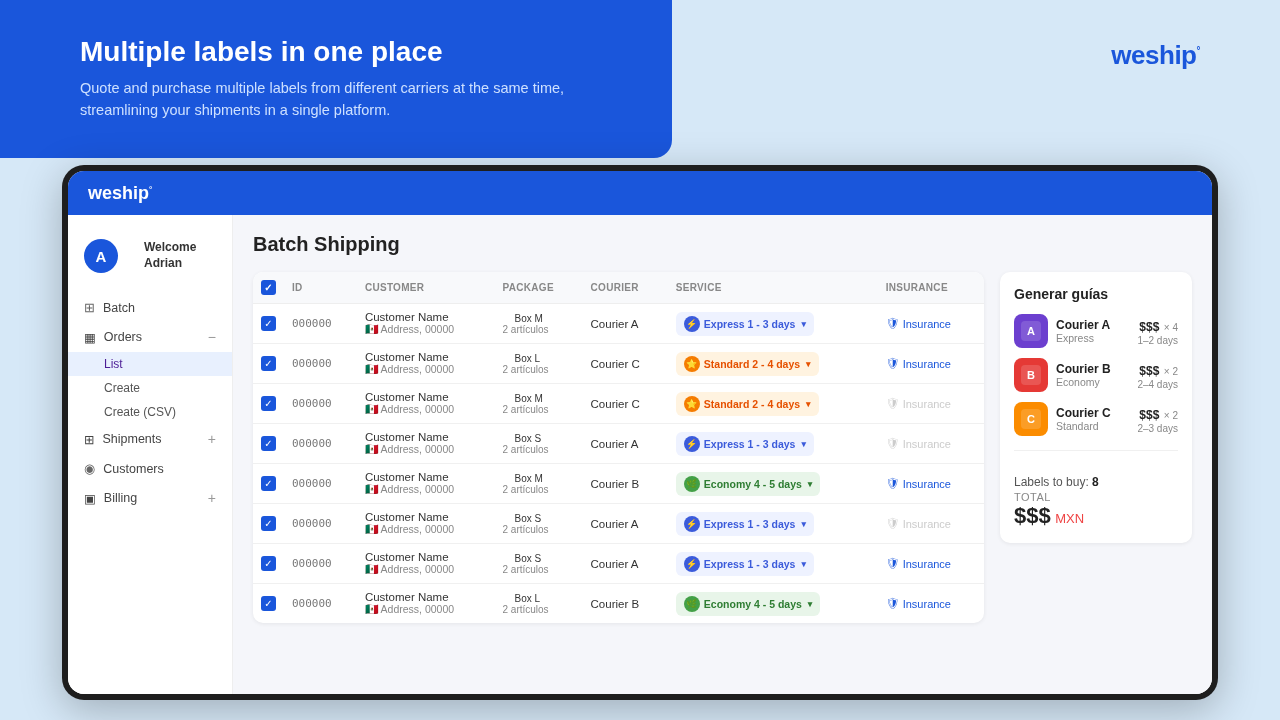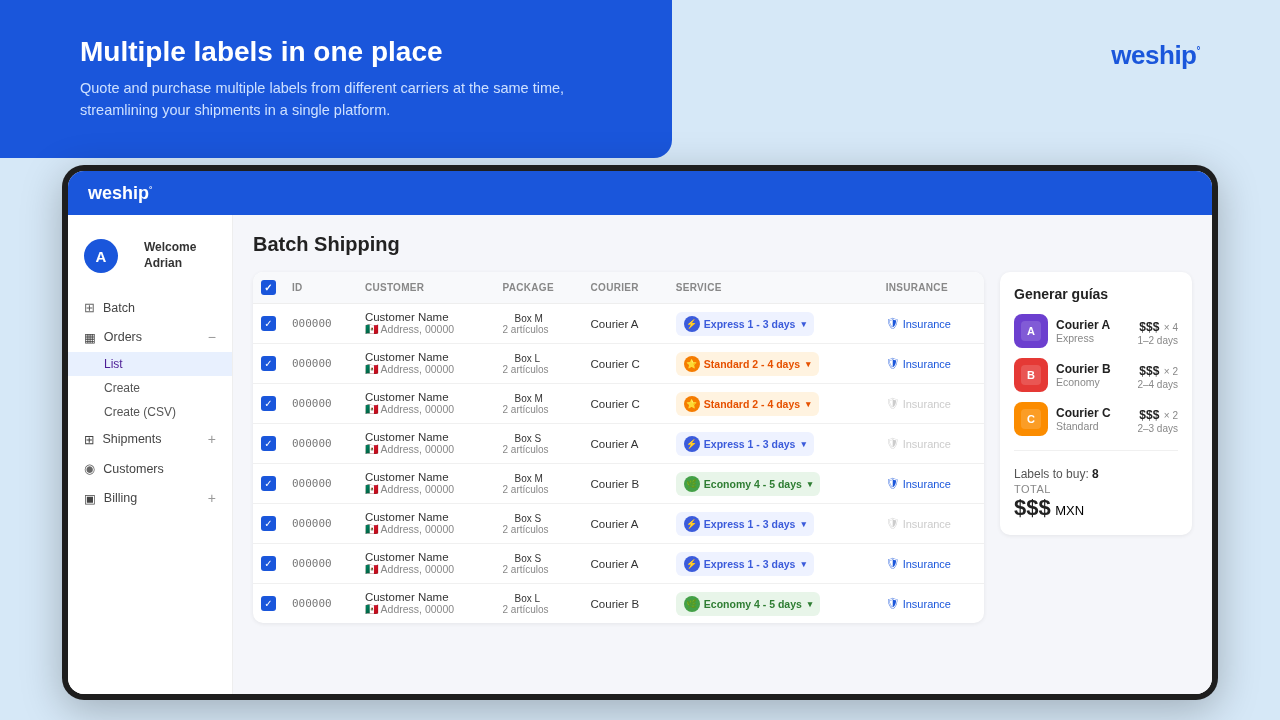--- a/index.html
+++ b/index.html
@@ -328,28 +328,28 @@
     .courier-info { flex: 1; }
     .courier-name { font-size: 12px; font-weight: 700; color: #222; }
     .courier-type { font-size: 10.5px; color: #888; }
     .courier-price { text-align: right; }
     .courier-price .price-val { font-size: 12px; font-weight: 700; color: #222; }
     .courier-price .price-count { font-size: 10px; color: #888; }
     .courier-price .price-days { font-size: 10px; color: #888; display: block; }
 
     .buy-section {
       margin-top: 14px;
-      padding-top: 16px;
+      padding-top: 24px;
       border-top: 1px solid #f0f0f0;
     }
     .labels-count { font-size: 12px; color: #555; }
     .labels-count strong { color: #222; }
     .total-label { font-size: 11px; color: #888; margin-top: 2px; text-transform: uppercase; letter-spacing: 0.5px; }
     .total-price { font-size: 22px; font-weight: 800; color: #222; }
-    .total-currency { font-size: 13px; color: #000000; }
+    .total-currency { font-size: 13px; color: #ef4444; }
     .buy-btn {
       width: 100%;
       margin-top: 12px;
       background: #1a56db;
       color: #fff;
       border: none;
       border-radius: 8px;
       padding: 10px 0;
       font-size: 14px;
       font-weight: 700;

